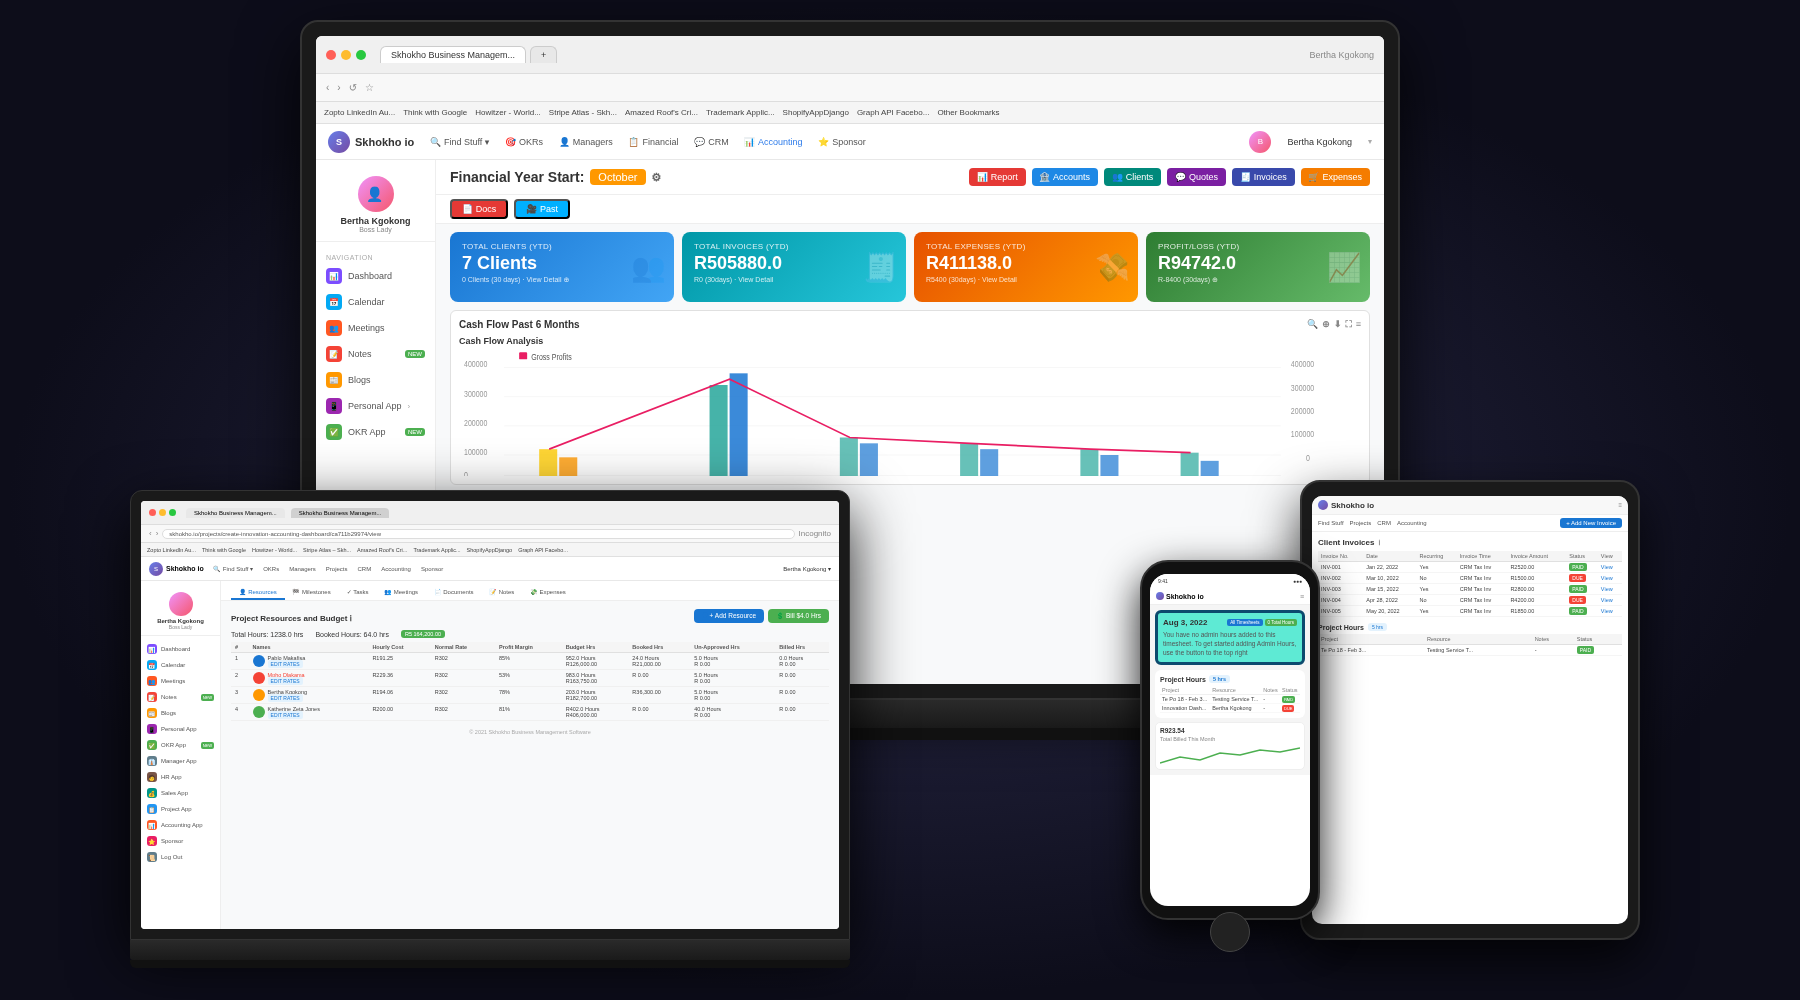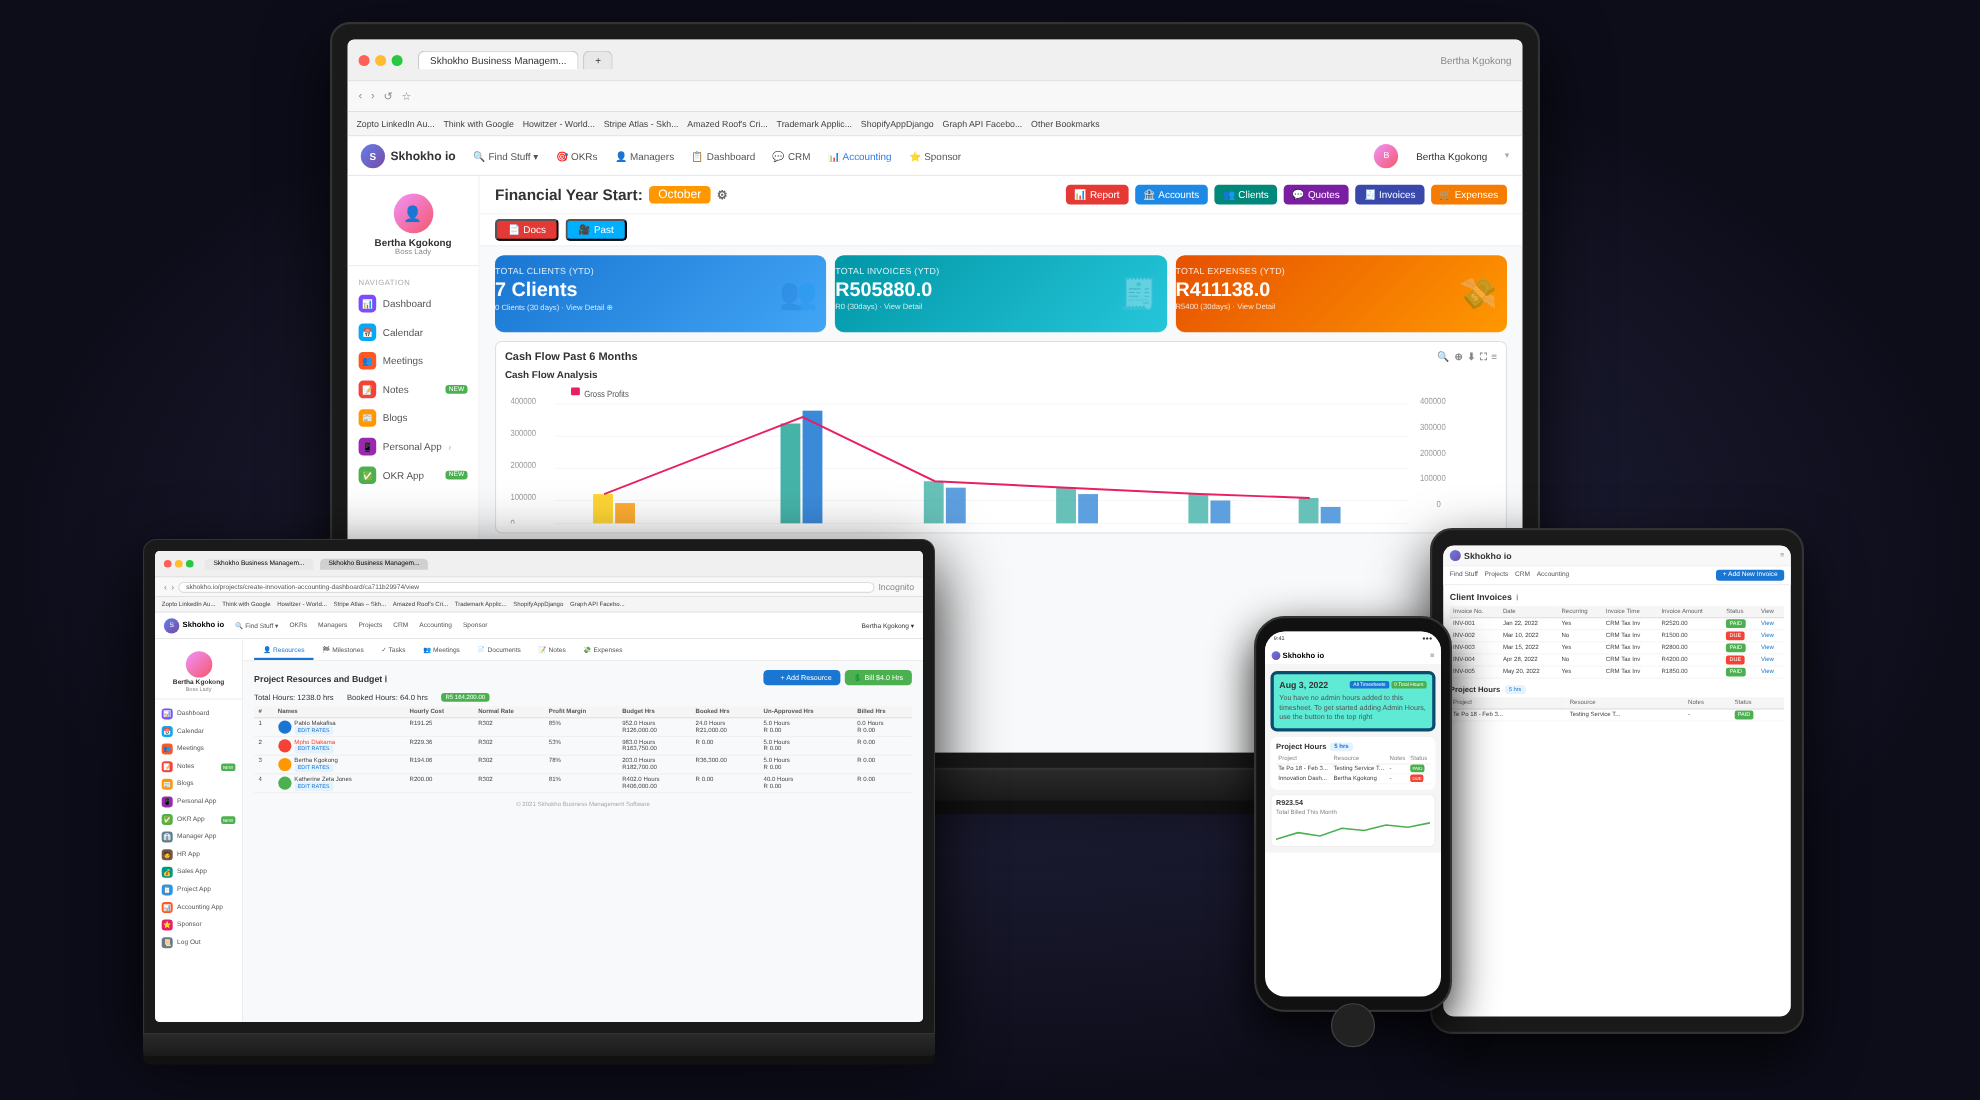--- a/index.html
+++ b/index.html
@@ -468,21 +468,21 @@
     
     .stat-cards {
       display: flex;
       gap: 8px;
       padding: 8px 14px;
     }
 
     .stat-card {
       flex: 1;
       border-radius: 8px;
-      padding: 10px 0;
+      padding: 10px 12px;
       color: white;
       min-height: 70px;
       position: relative;
       overflow: hidden;
     }
 
     .stat-card-blue { background: linear-gradient(135deg, #1976d2, #42a5f5); }
     .stat-card-cyan { background: linear-gradient(135deg, #0097a7, #26c6da); }
     .stat-card-orange { background: linear-gradient(135deg, #e65100, #ff9800); }
     .stat-card-green { background: linear-gradient(135deg, #2e7d32, #66bb6a); }
@@ -1028,21 +1028,21 @@
       </div>
 
       <div class="app-navbar">
         <div class="app-logo">
           <div class="logo-icon">S</div>
           <span>Skhokho io</span>
         </div>
         <div class="nav-item">🔍 Find Stuff ▾</div>
         <div class="nav-item">🎯 OKRs</div>
         <div class="nav-item">👤 Managers</div>
-        <div class="nav-item">📋 Dashboard</div>
+        <div class="nav-item">📋 Financial</div>
         <div class="nav-item">💬 CRM</div>
         <div class="nav-item active">📊 Accounting</div>
         <div class="nav-item">⭐ Sponsor</div>
         <div class="nav-spacer"></div>
         <div class="user-avatar-small">B</div>
         <span style="font-size:9px;color:#333;">Bertha Kgokong</span>
         <span class="nav-arrow">▾</span>
       </div>
 
       <div class="app-layout">
@@ -1122,20 +1122,26 @@
               <div class="stat-label">TOTAL INVOICES (YTD)</div>
               <div class="stat-value">R505880.0</div>
               <div class="stat-sub">R0 (30days) · View Detail</div>
               <div class="stat-icon-bg">🧾</div>
             </div>
             <div class="stat-card stat-card-orange">
               <div class="stat-label">TOTAL EXPENSES (YTD)</div>
               <div class="stat-value">R411138.0</div>
               <div class="stat-sub">R5400 (30days) · View Detail</div>
               <div class="stat-icon-bg">💸</div>
+            </div>
+            <div class="stat-card stat-card-green">
+              <div class="stat-label">PROFIT/LOSS (YTD)</div>
+              <div class="stat-value">R94742.0</div>
+              <div class="stat-sub">R-8400 (30days) ⊕</div>
+              <div class="stat-icon-bg">📈</div>
             </div>
           </div>
 
           <div class="chart-section">
             <div class="chart-title">
               <span>Cash Flow Past 6 Months</span>
               <div style="display:flex;gap:4px;">
                 <span style="font-size:9px;color:#888;">🔍</span>
                 <span style="font-size:9px;color:#888;">⊕</span>
                 <span style="font-size:9px;color:#888;">⬇</span>

